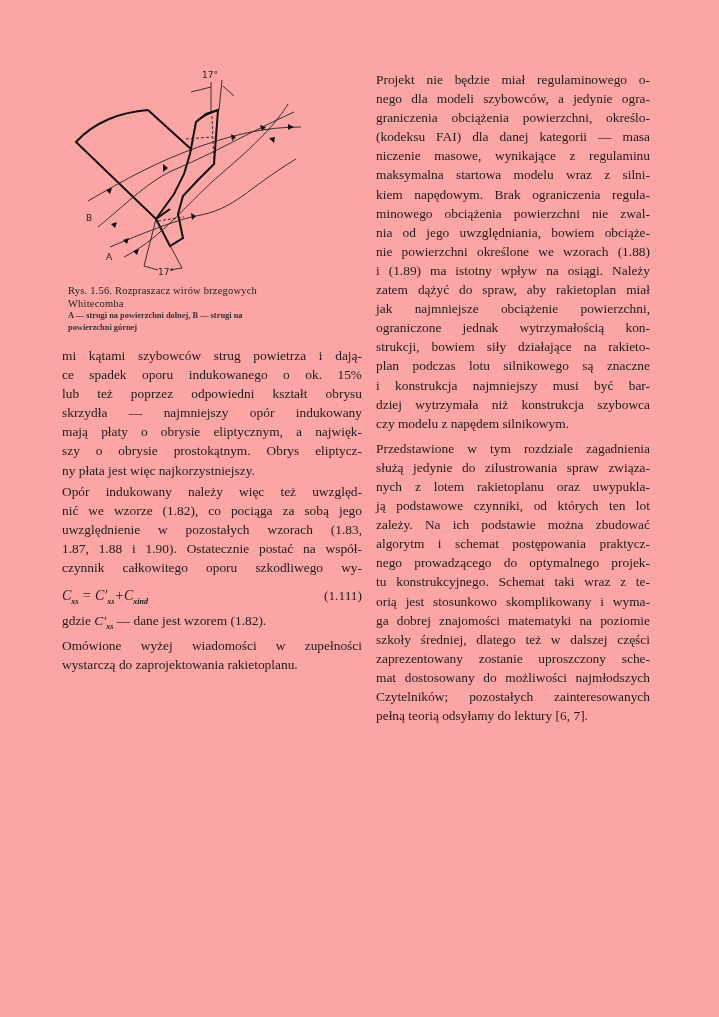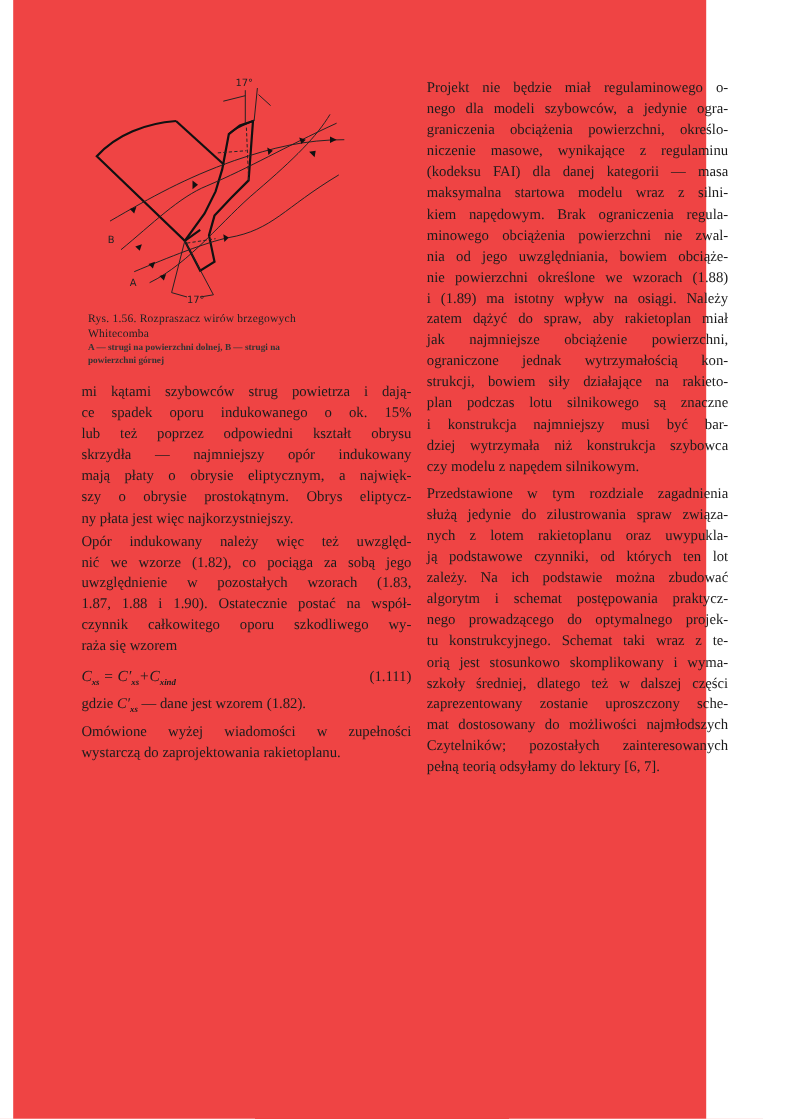--- a/index.html
+++ b/index.html
@@ -1,21 +1,21 @@
 <!DOCTYPE html>
 <html><head>
   <meta charset="utf-8">
   <style>
     html, body { margin: 0; padding: 0; background: #ffffff; }
     body {
       width: 719px; height: 1017px; position: relative; overflow: hidden;
       font-family: "DejaVu Serif", "Liberation Serif", serif;
       color: #1c1c1c;
     }
-    .page { position: absolute; left: 12px; top: 0; width: 630px; height: 1017px; background: #ef4444; }
+    .page { position: absolute; left: 0; top: 0; width: 719px; height: 1017px; background: #fca5a5; }
     .figure { position: absolute; left: 66px; top: 64px; width: 255px; height: 215px; }
     .figure svg { width: 100%; height: 100%; }
     .fig-label { font-family: "DejaVu Sans", "Liberation Sans", sans-serif; font-size: 9px; fill: #222; }
     .caption {
       position: absolute; left: 68px; top: 285px; width: 240px;
       font-family: "Liberation Serif", serif; color: #222;
     }
     .caption .title { font-size: 10.5px; line-height: 12.5px; letter-spacing: 0.2px; }
     .caption .legend { font-size: 8.4px; line-height: 10.5px; margin-top: 1px; font-weight: bold; color: #333; }
     .col {
@@ -107,40 +107,39 @@
       <span class="line">szy o obrysie prostokątnym. Obrys eliptycz-</span>
       <span class="line last">ny płata jest więc najkorzystniejszy.</span>
     </div>
     <div class="para-gap"></div>
     <div>
       <span class="line">Opór indukowany należy więc też uwzględ-</span>
       <span class="line">nić we wzorze (1.82), co pociąga za sobą jego</span>
       <span class="line">uwzględnienie w pozostałych wzorach (1.83,</span>
       <span class="line">1.87, 1.88 i 1.90). Ostatecznie postać na współ-</span>
       <span class="line">czynnik całkowitego oporu szkodliwego wy-</span>
-      <span class="line last">raża się wzorem</span>
     </div>
     <div class="formula">
       <span class="expr"><span>C</span><sub>xs</sub><span> = </span><span>C′</span><sub>xs</sub><span>+</span><span>C</span><sub>xind</sub></span>
       <span class="num">(1.111)</span>
     </div>
     <div class="gdzie"><span>gdzie </span><i>C′</i><sub>xs</sub><span> — dane jest wzorem (1.82).</span></div>
     <div>
       <span class="line">Omówione wyżej wiadomości w zupełności</span>
       <span class="line last">wystarczą do zaprojektowania rakietoplanu.</span>
     </div>
   </div>
 
   <div class="col right-col">
     <div>
       <span class="line">Projekt nie będzie miał regulaminowego o-</span>
       <span class="line">nego dla modeli szybowców, a jedynie ogra-</span>
       <span class="line">graniczenia obciążenia powierzchni, określo-</span>
+      <span class="line">(kodeksu FAI) dla danej kategorii — masa</span>
       <span class="line">niczenie masowe, wynikające z regulaminu</span>
-      <span class="line">(kodeksu FAI) dla danej kategorii — masa</span>
       <span class="line">maksymalna startowa modelu wraz z silni-</span>
       <span class="line">kiem napędowym. Brak ograniczenia regula-</span>
       <span class="line">minowego obciążenia powierzchni nie zwal-</span>
       <span class="line">nia od jego uwzględniania, bowiem obciąże-</span>
       <span class="line">nie powierzchni określone we wzorach (1.88)</span>
       <span class="line">i (1.89) ma istotny wpływ na osiągi. Należy</span>
       <span class="line">zatem dążyć do spraw, aby rakietoplan miał</span>
       <span class="line">jak najmniejsze obciążenie powierzchni,</span>
       <span class="line">ograniczone jednak wytrzymałością kon-</span>
       <span class="line">strukcji, bowiem siły działające na rakieto-</span>
@@ -153,20 +152,21 @@
     <div>
       <span class="line">Przedstawione w tym rozdziale zagadnienia</span>
       <span class="line">służą jedynie do zilustrowania spraw związa-</span>
       <span class="line">nych z lotem rakietoplanu oraz uwypukla-</span>
       <span class="line">ją podstawowe czynniki, od których ten lot</span>
       <span class="line">zależy. Na ich podstawie można zbudować</span>
       <span class="line">algorytm i schemat postępowania praktycz-</span>
       <span class="line">nego prowadzącego do optymalnego projek-</span>
       <span class="line">tu konstrukcyjnego. Schemat taki wraz z te-</span>
       <span class="line">orią jest stosunkowo skomplikowany i wyma-</span>
+      <span class="line">ga dobrej znajomości matematyki na poziomie</span>
       <span class="line">szkoły średniej, dlatego też w dalszej części</span>
       <span class="line">zaprezentowany zostanie uproszczony sche-</span>
       <span class="line">mat dostosowany do możliwości najmłodszych</span>
       <span class="line">Czytelników; pozostałych zainteresowanych</span>
       <span class="line last">pełną teorią odsyłamy do lektury [6, 7].</span>
     </div>
   </div>
 
 </div>
 

